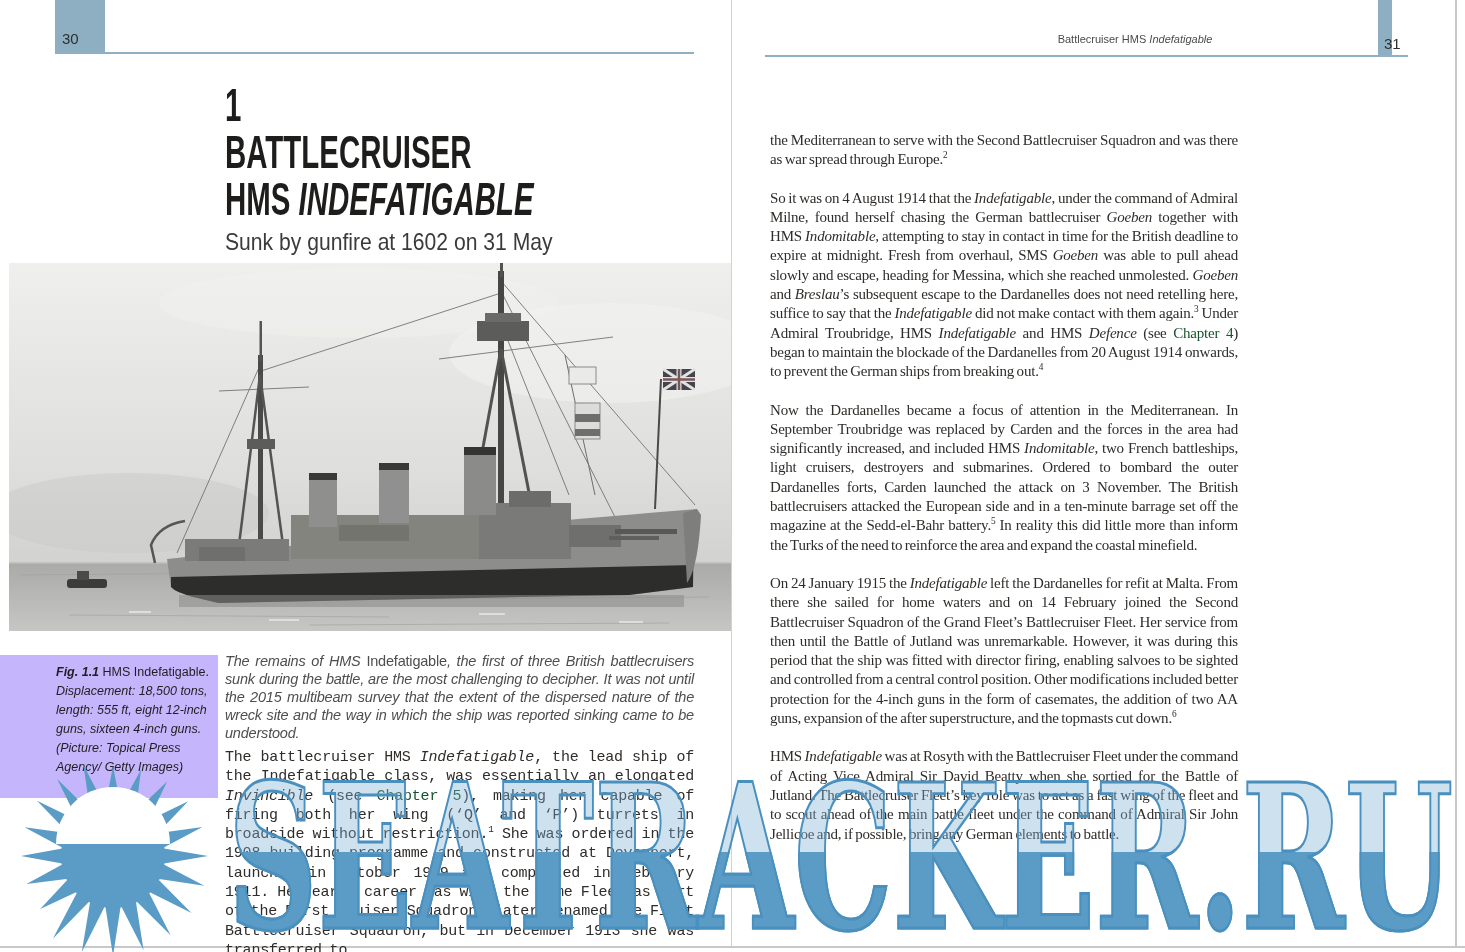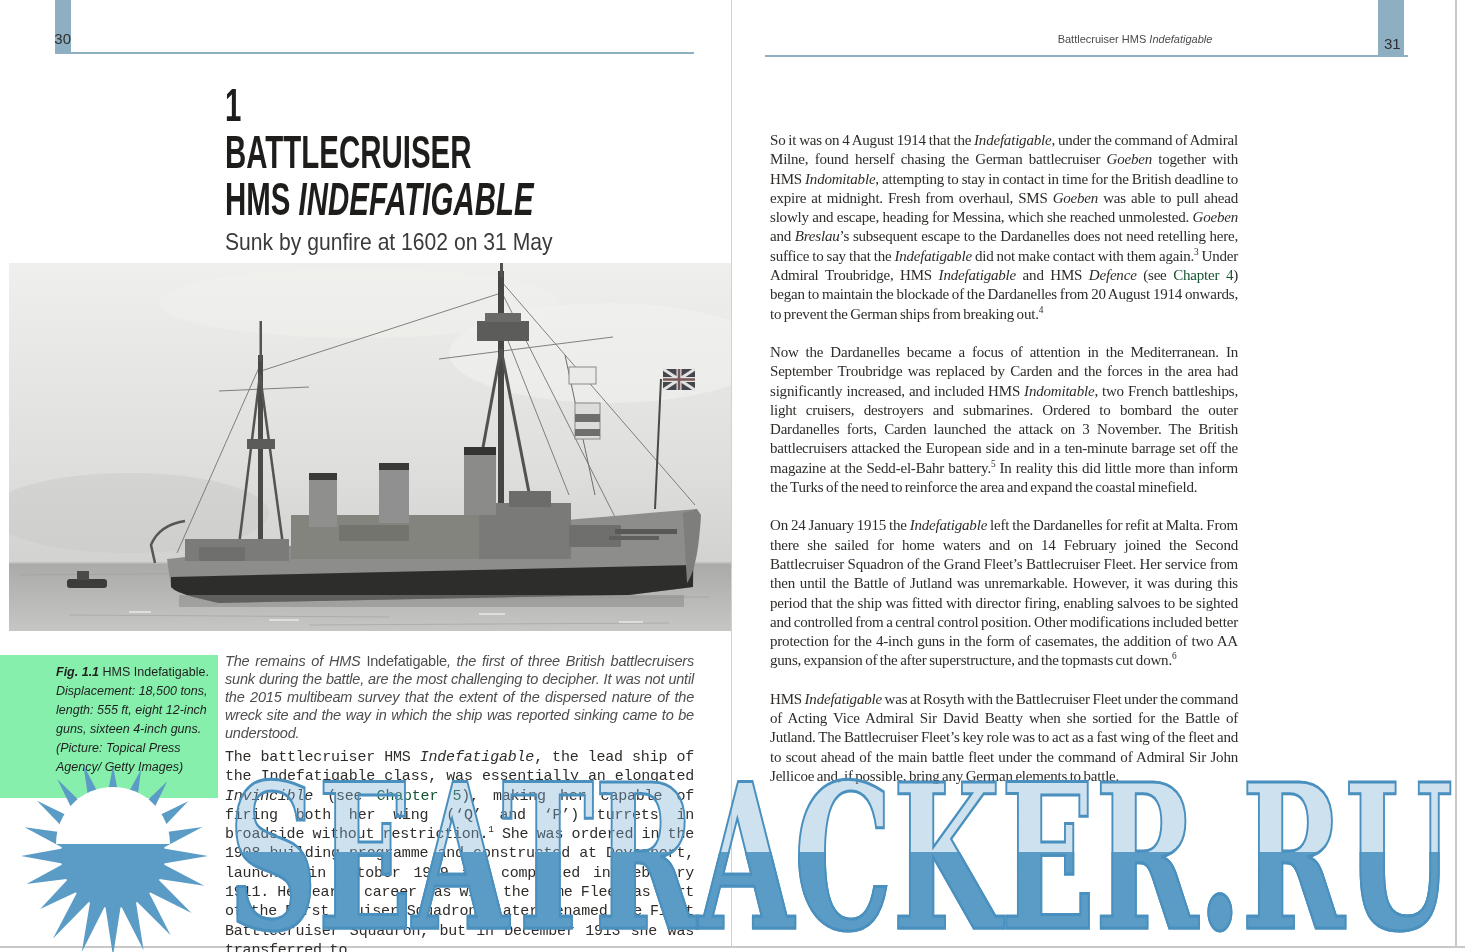--- a/index.html
+++ b/index.html
@@ -8,22 +8,22 @@
     font-family:"Liberation Sans",sans-serif;overflow:hidden;
   }
   
   .gutter-line{position:absolute;left:731px;top:0;width:1px;height:947px;background:#d2d2d2;}
   .right-edge{position:absolute;left:1455px;top:0;width:2px;height:947px;background:#c8c8c8;}
   .bottom-edge{position:absolute;left:0;top:946px;width:1465px;height:2px;background:#c8c8c8;}
   .page-num-box{
     position:absolute;background:#8eafc2;color:#2e2e2e;font-size:15px;
     display:flex;align-items:flex-end;box-sizing:border-box;padding:0 0 5px 7px;
   }
-  .box-30{left:55px;top:0;width:16px;height:52px;justify-content:flex-end;}
-  .box-31{left:1378px;top:0;width:26px;height:57px;padding-left:6px;}
+  .box-30{left:55px;top:0;width:50px;height:52px;}
+  .box-31{left:1378px;top:0;width:14px;height:57px;padding-left:6px;}
   .rule{position:absolute;height:2px;background:#8fb0c3;}
   .rule-left{left:55px;top:52px;width:639px;}
   .rule-right{left:765px;top:55px;width:643px;}
   .running-header{
     position:absolute;left:900px;top:33px;width:470px;text-align:center;
     font-size:11px;color:#4b4b4b;
   }
   
   .chapter-head{position:absolute;left:225px;top:82px;color:#1e1d1b;}
   .head-line{
@@ -31,21 +31,21 @@
     transform:scaleX(0.64);transform-origin:left top;white-space:nowrap;
     letter-spacing:0px;
   }
   .subtitle{
     position:absolute;left:225px;top:228px;font-size:24px;color:#3b3b3b;
     transform:scaleX(0.88);transform-origin:left top;white-space:nowrap;
   }
   
   .photo{position:absolute;left:9px;top:263px;width:722px;height:368px;background:#dcdcda;}
   .caption-box{
-    position:absolute;left:0;top:655px;width:218px;height:143px;background:#86efac;
+    position:absolute;left:0;top:655px;width:218px;height:143px;background:#c4b5fd;
     box-sizing:border-box;padding:8px 8px 0 56px;
   }
   .caption-text{
     font-size:12.5px;line-height:19px;font-style:italic;color:#1f1f1f;
   }
   
   .intro-para{
     position:absolute;left:225px;top:652px;width:469px;
     font-style:italic;font-size:14.5px;line-height:18px;letter-spacing:-0.2px;
     color:#4e4e4e;text-align:justify;
@@ -209,20 +209,21 @@
 
 <div class="body-left serif"><span class="seg-t">The battlecruiser HMS </span><span class="seg-i">Indefatigable</span><span class="seg-t">, the lead ship of the Indefatigable class, was essentially an elongated </span><span class="seg-i">Invincible</span><span class="seg-t"> (see </span><span class="seg-link">Chapter 5</span><span class="seg-t">), making her capable of firing both her wing (‘Q’ and ‘P’) turrets in broadside without restriction.</span><sup class="seg-sup">1</sup><span class="seg-t"> She was ordered in the 1908 building programme and constructed at Devonport, launched in October 1909 and completed in February 1911. Her early career was with the Home Fleet as part of the First Cruiser Squadron, later renamed the First Battlecruiser Squadron, but in December 1913 she was transferred to</span></div>
 
 <div class="running-header"><span class="seg-t">Battlecruiser HMS </span><span class="seg-i">Indefatigable</span></div>
 <div class="page-num-box box-31">
   <span>31</span>
 </div>
 <div class="rule rule-right"></div>
 
 <div class="body-right serif">
+  <p><span class="seg-t">the Mediterranean to serve with the Second Battlecruiser Squadron and was there as war spread through Europe.</span><sup class="seg-sup">2</sup></p>
   <p><span class="seg-t">So it was on 4 August 1914 that the </span><span class="seg-i">Indefatigable</span><span class="seg-t">, under the command of Admiral Milne, found herself chasing the German battlecruiser </span><span class="seg-i">Goeben</span><span class="seg-t"> together with HMS </span><span class="seg-i">Indomitable</span><span class="seg-t">, attempting to stay in contact in time for the British deadline to expire at midnight. Fresh from overhaul, SMS </span><span class="seg-i">Goeben</span><span class="seg-t"> was able to pull ahead slowly and escape, heading for Messina, which she reached unmolested. </span><span class="seg-i">Goeben</span><span class="seg-t"> and </span><span class="seg-i">Breslau</span><span class="seg-t">’s subsequent escape to the Dardanelles does not need retelling here, suffice to say that the </span><span class="seg-i">Indefatigable</span><span class="seg-t"> did not make contact with them again.</span><sup class="seg-sup">3</sup><span class="seg-t"> Under Admiral Troubridge, HMS </span><span class="seg-i">Indefatigable</span><span class="seg-t"> and HMS </span><span class="seg-i">Defence</span><span class="seg-t"> (see </span><span class="seg-link">Chapter 4</span><span class="seg-t">) began to maintain the blockade of the Dardanelles from 20 August 1914 onwards, to prevent the German ships from breaking out.</span><sup class="seg-sup">4</sup></p>
   <p><span class="seg-t">Now the Dardanelles became a focus of attention in the Mediterranean. In September Troubridge was replaced by Carden and the forces in the area had significantly increased, and included HMS </span><span class="seg-i">Indomitable</span><span class="seg-t">, two French battleships, light cruisers, destroyers and submarines. Ordered to bombard the outer Dardanelles forts, Carden launched the attack on 3 November. The British battlecruisers attacked the European side and in a ten-minute barrage set off the magazine at the Sedd-el-Bahr battery.</span><sup class="seg-sup">5</sup><span class="seg-t"> In reality this did little more than inform the Turks of the need to reinforce the area and expand the coastal minefield.</span></p>
   <p><span class="seg-t">On 24 January 1915 the </span><span class="seg-i">Indefatigable</span><span class="seg-t"> left the Dardanelles for refit at Malta. From there she sailed for home waters and on 14 February joined the Second Battlecruiser Squadron of the Grand Fleet’s Battlecruiser Fleet. Her service from then until the Battle of Jutland was unremarkable. However, it was during this period that the ship was fitted with director firing, enabling salvoes to be sighted and controlled from a central control position. Other modifications included better protection for the 4-inch guns in the form of casemates, the addition of two AA guns, expansion of the after superstructure, and the topmasts cut down.</span><sup class="seg-sup">6</sup></p>
   <p><span class="seg-t">HMS </span><span class="seg-i">Indefatigable</span><span class="seg-t"> was at Rosyth with the Battlecruiser Fleet under the command of Acting Vice Admiral Sir David Beatty when she sortied for the Battle of Jutland. The Battlecruiser Fleet’s key role was to act as a fast wing of the fleet and to scout ahead of the main battle fleet under the command of Admiral Sir John Jellicoe and, if possible, bring any German elements to battle.</span></p>
 </div>
 
 <svg class="wm-sun" id="sun-svg" width="235" height="200" viewBox="0 0 235 200">
   <polygon id="sun-star" points="113.0,10.0 120.8,50.6 141.1,13.5 135.7,55.4 167.1,25.6 148.4,64.6 188.2,45.3 157.6,77.3 202.4,71.0 162.4,92.2 208.0,100.0 162.4,107.8 204.3,129.7 157.6,122.7 191.5,157.0 148.4,135.4 170.6,179.3 135.7,144.6 143.6,194.2 120.8,149.4 113.0,200.0 105.2,149.4 81.8,196.1 90.3,144.6 53.0,182.5 77.6,135.4 40.2,152.9 68.4,122.7 26.5,128.1 63.6,107.8 21.0,100.0 63.6,92.2 24.6,71.3 68.4,77.3 37.0,44.7 77.6,64.6 57.2,23.1 90.3,55.4 83.3,8.7 105.2,50.6" fill="#5b9cc6"></polygon>
   <circle cx="113" cy="100" r="52" fill="#5b9cc6"></circle>
   <path d="M56,88 A57,57 0 0 1 170,88 L170,88 Z" fill="#ffffff"></path>

